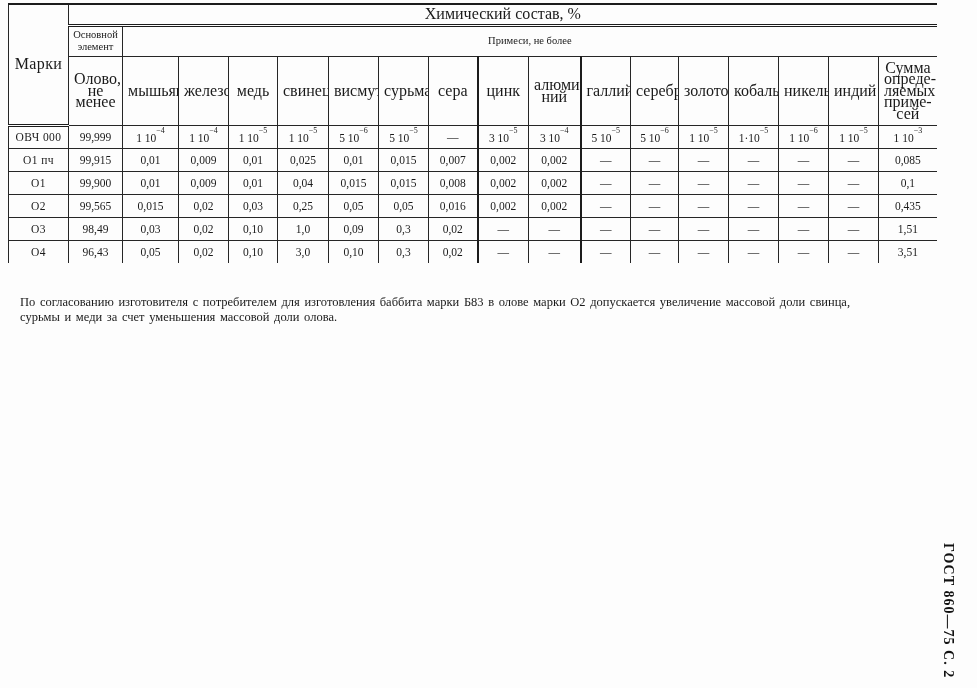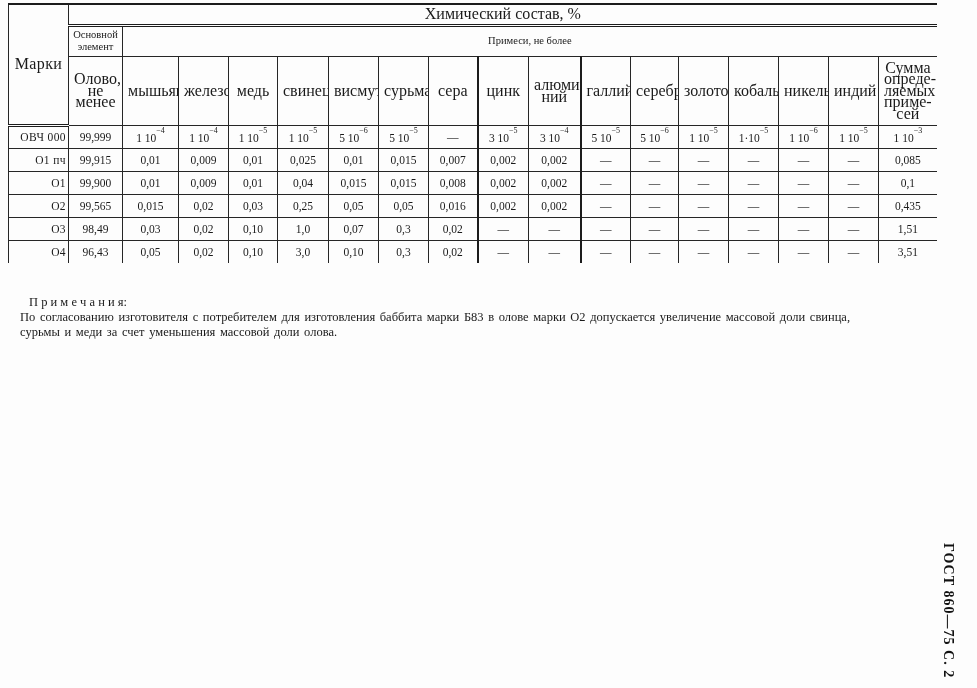--- a/index.html
+++ b/index.html
@@ -58,21 +58,21 @@
     height: 69px;
     font-size: 16px;
     line-height: 11.5px;
     white-space: pre-line;
     padding: 5px;
   }
   tbody td {
     height: 23px;
     font-size: 11.5px;
   }
-  tbody td.grade { letter-spacing: 0.4px; text-align: right; }
+  tbody td.grade { letter-spacing: 0.4px; }
   
   tbody tr:last-child td { border-bottom: none; margin-left: 37px; }
   table.comp th:last-child, table.comp td:last-child { border-right: none; }
   
   .thick-r { border-right: 2px solid #1c1c1c !important; }
   table.comp sup {
     font-size: 8px;
     position: relative;
     top: -4px;
     letter-spacing: 0;
@@ -249,21 +249,21 @@
           <td>—</td>
           <td>0,435</td>
         </tr>
         <tr>
           <td class="grade">О3</td>
           <td>98,49</td>
           <td>0,03</td>
           <td>0,02</td>
           <td>0,10</td>
           <td>1,0</td>
-          <td>0,07</td>
+          <td>0,09</td>
           <td>0,3</td>
           <td class="thick-r">0,02</td>
           <td>—</td>
           <td class="thick-r">—</td>
           <td>—</td>
           <td>—</td>
           <td>—</td>
           <td>—</td>
           <td>—</td>
           <td>—</td>
@@ -286,21 +286,20 @@
           <td>—</td>
           <td>—</td>
           <td>—</td>
           <td>—</td>
           <td>3,51</td>
         </tr>
       </tbody>
   </table>
 
   <div class="notes">
-    <div class="heading indent">П р и м е ч а н и я:</div>
     <div>
         <div class="note-line">По согласованию изготовителя с потребителем для изготовления баббита марки Б83 в олове марки О2 допускается увеличение массовой доли свинца,</div>
         <div class="note-line">сурьмы и меди за счет уменьшения массовой доли олова.</div>
       </div>
   </div>
 
   <div class="footer">ГОСТ 860—75 С. 2</div>
 
 </div>
 

